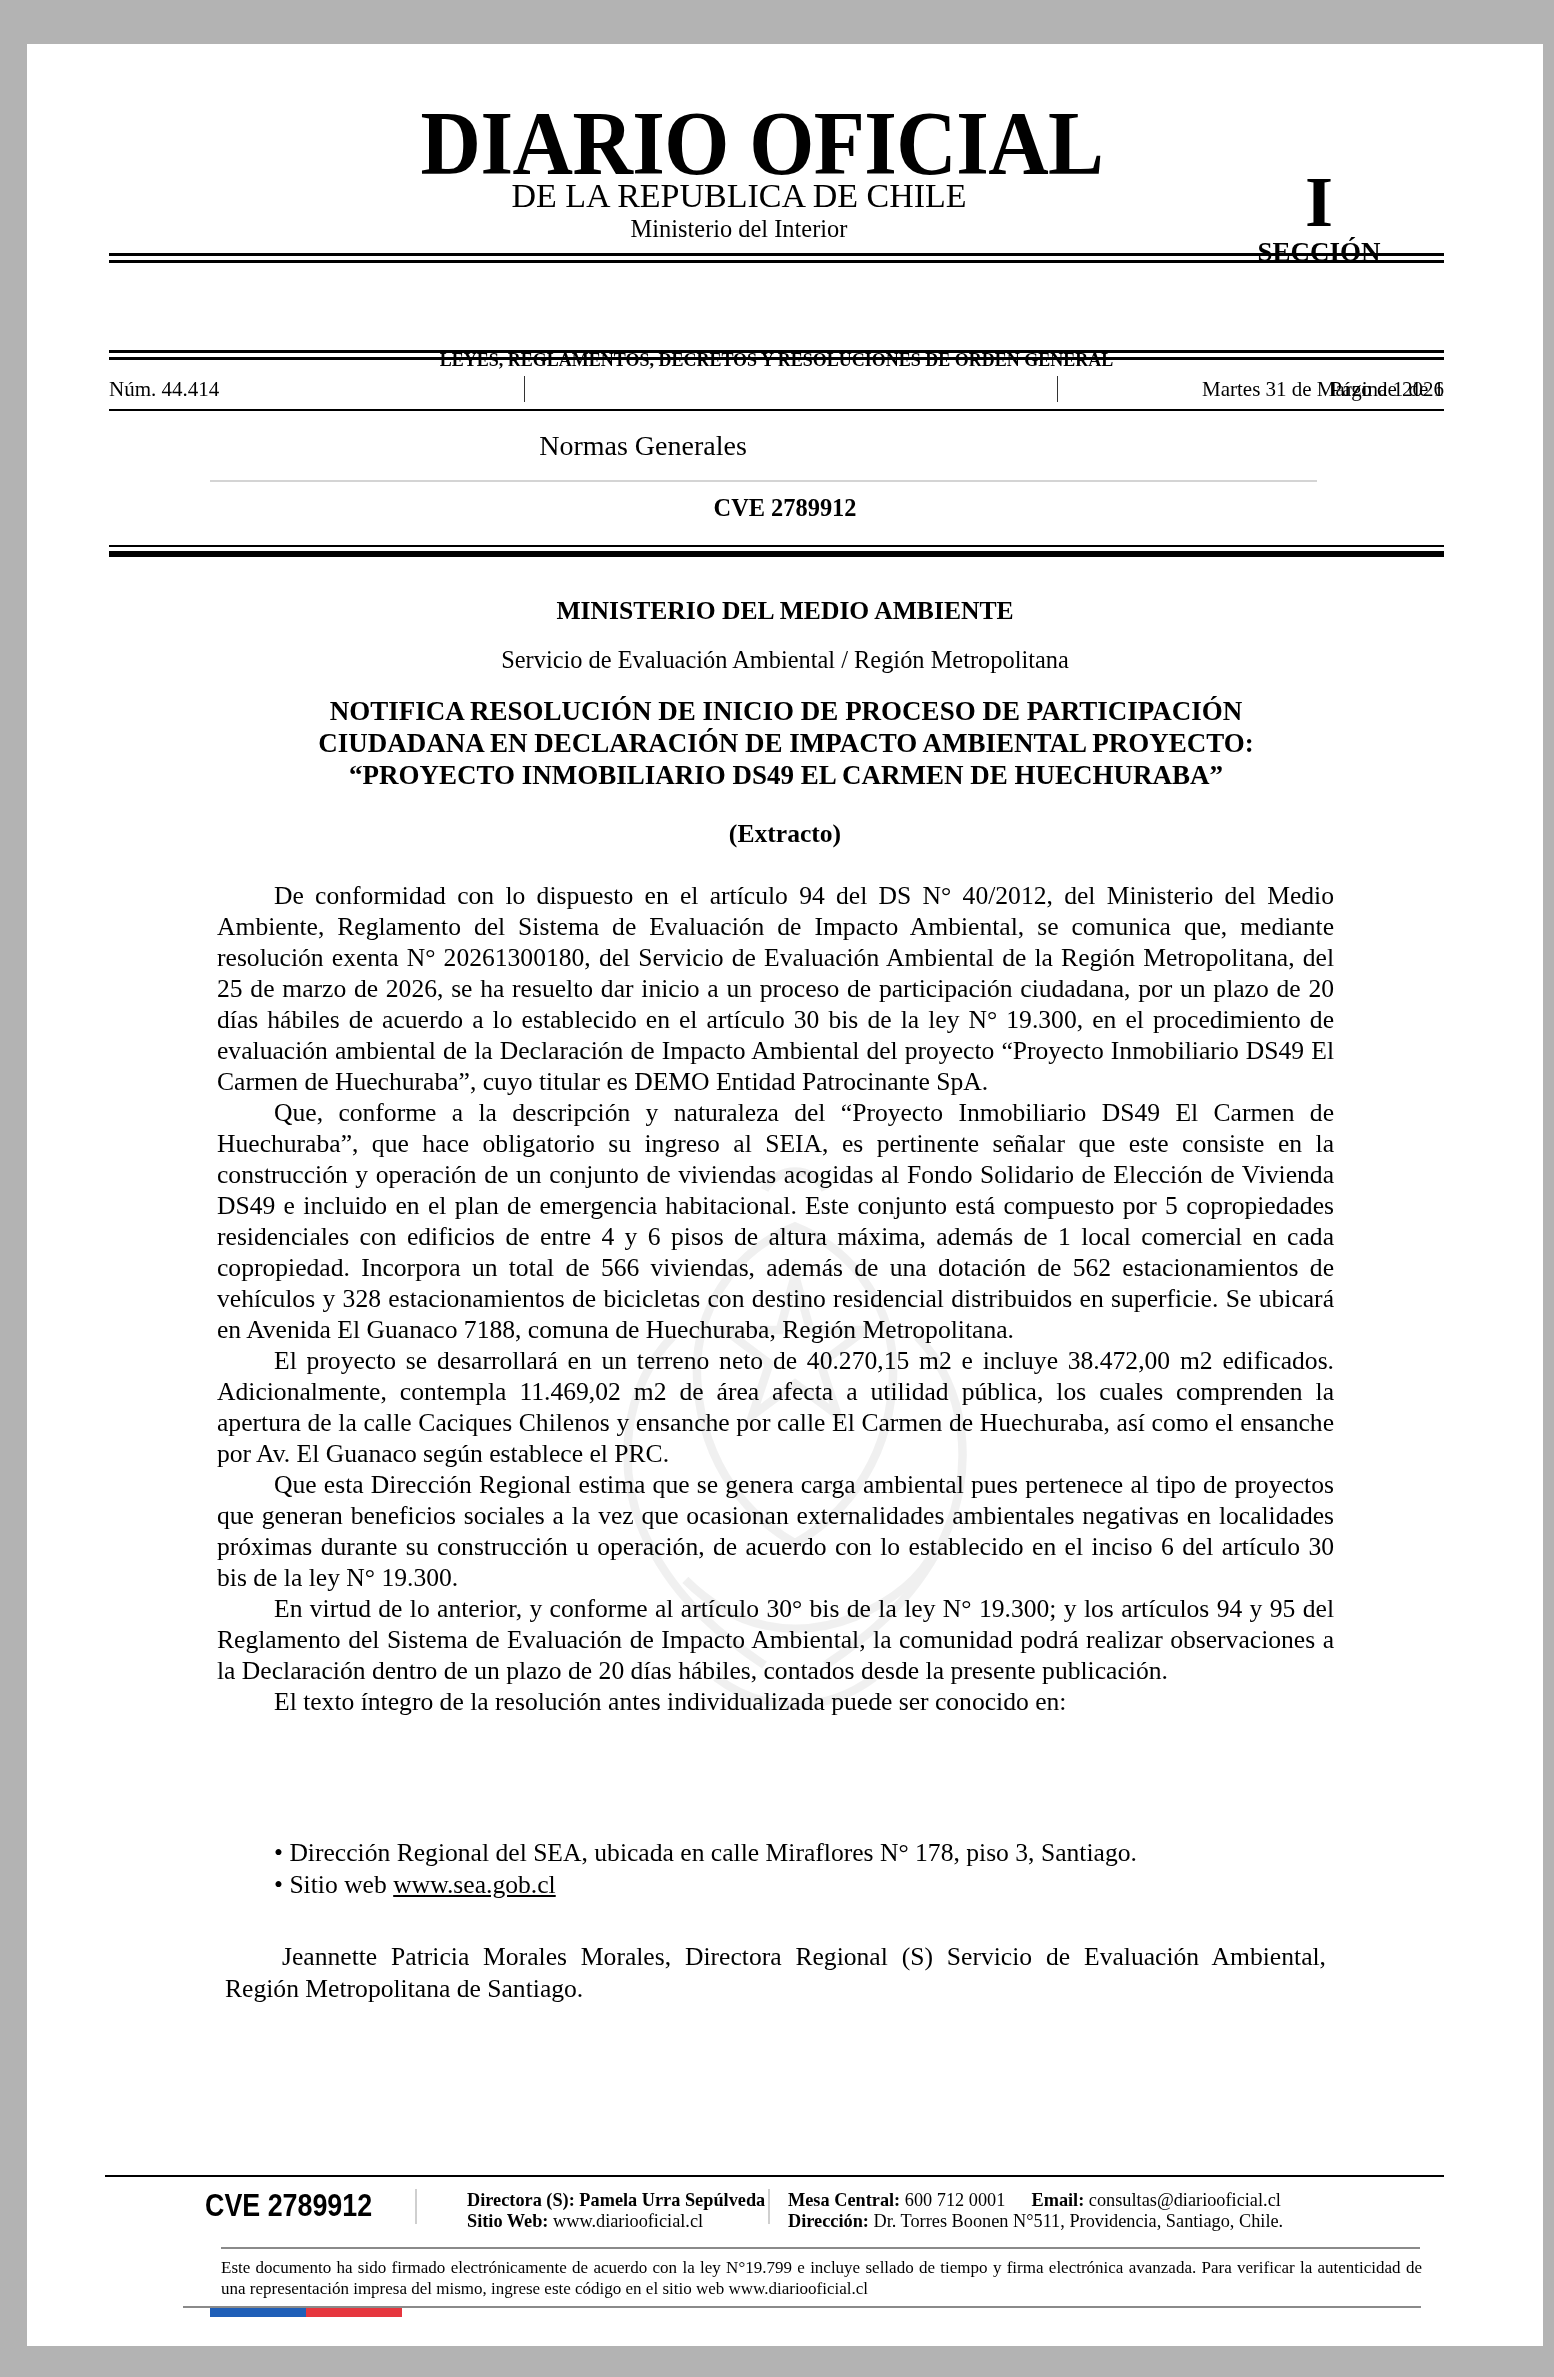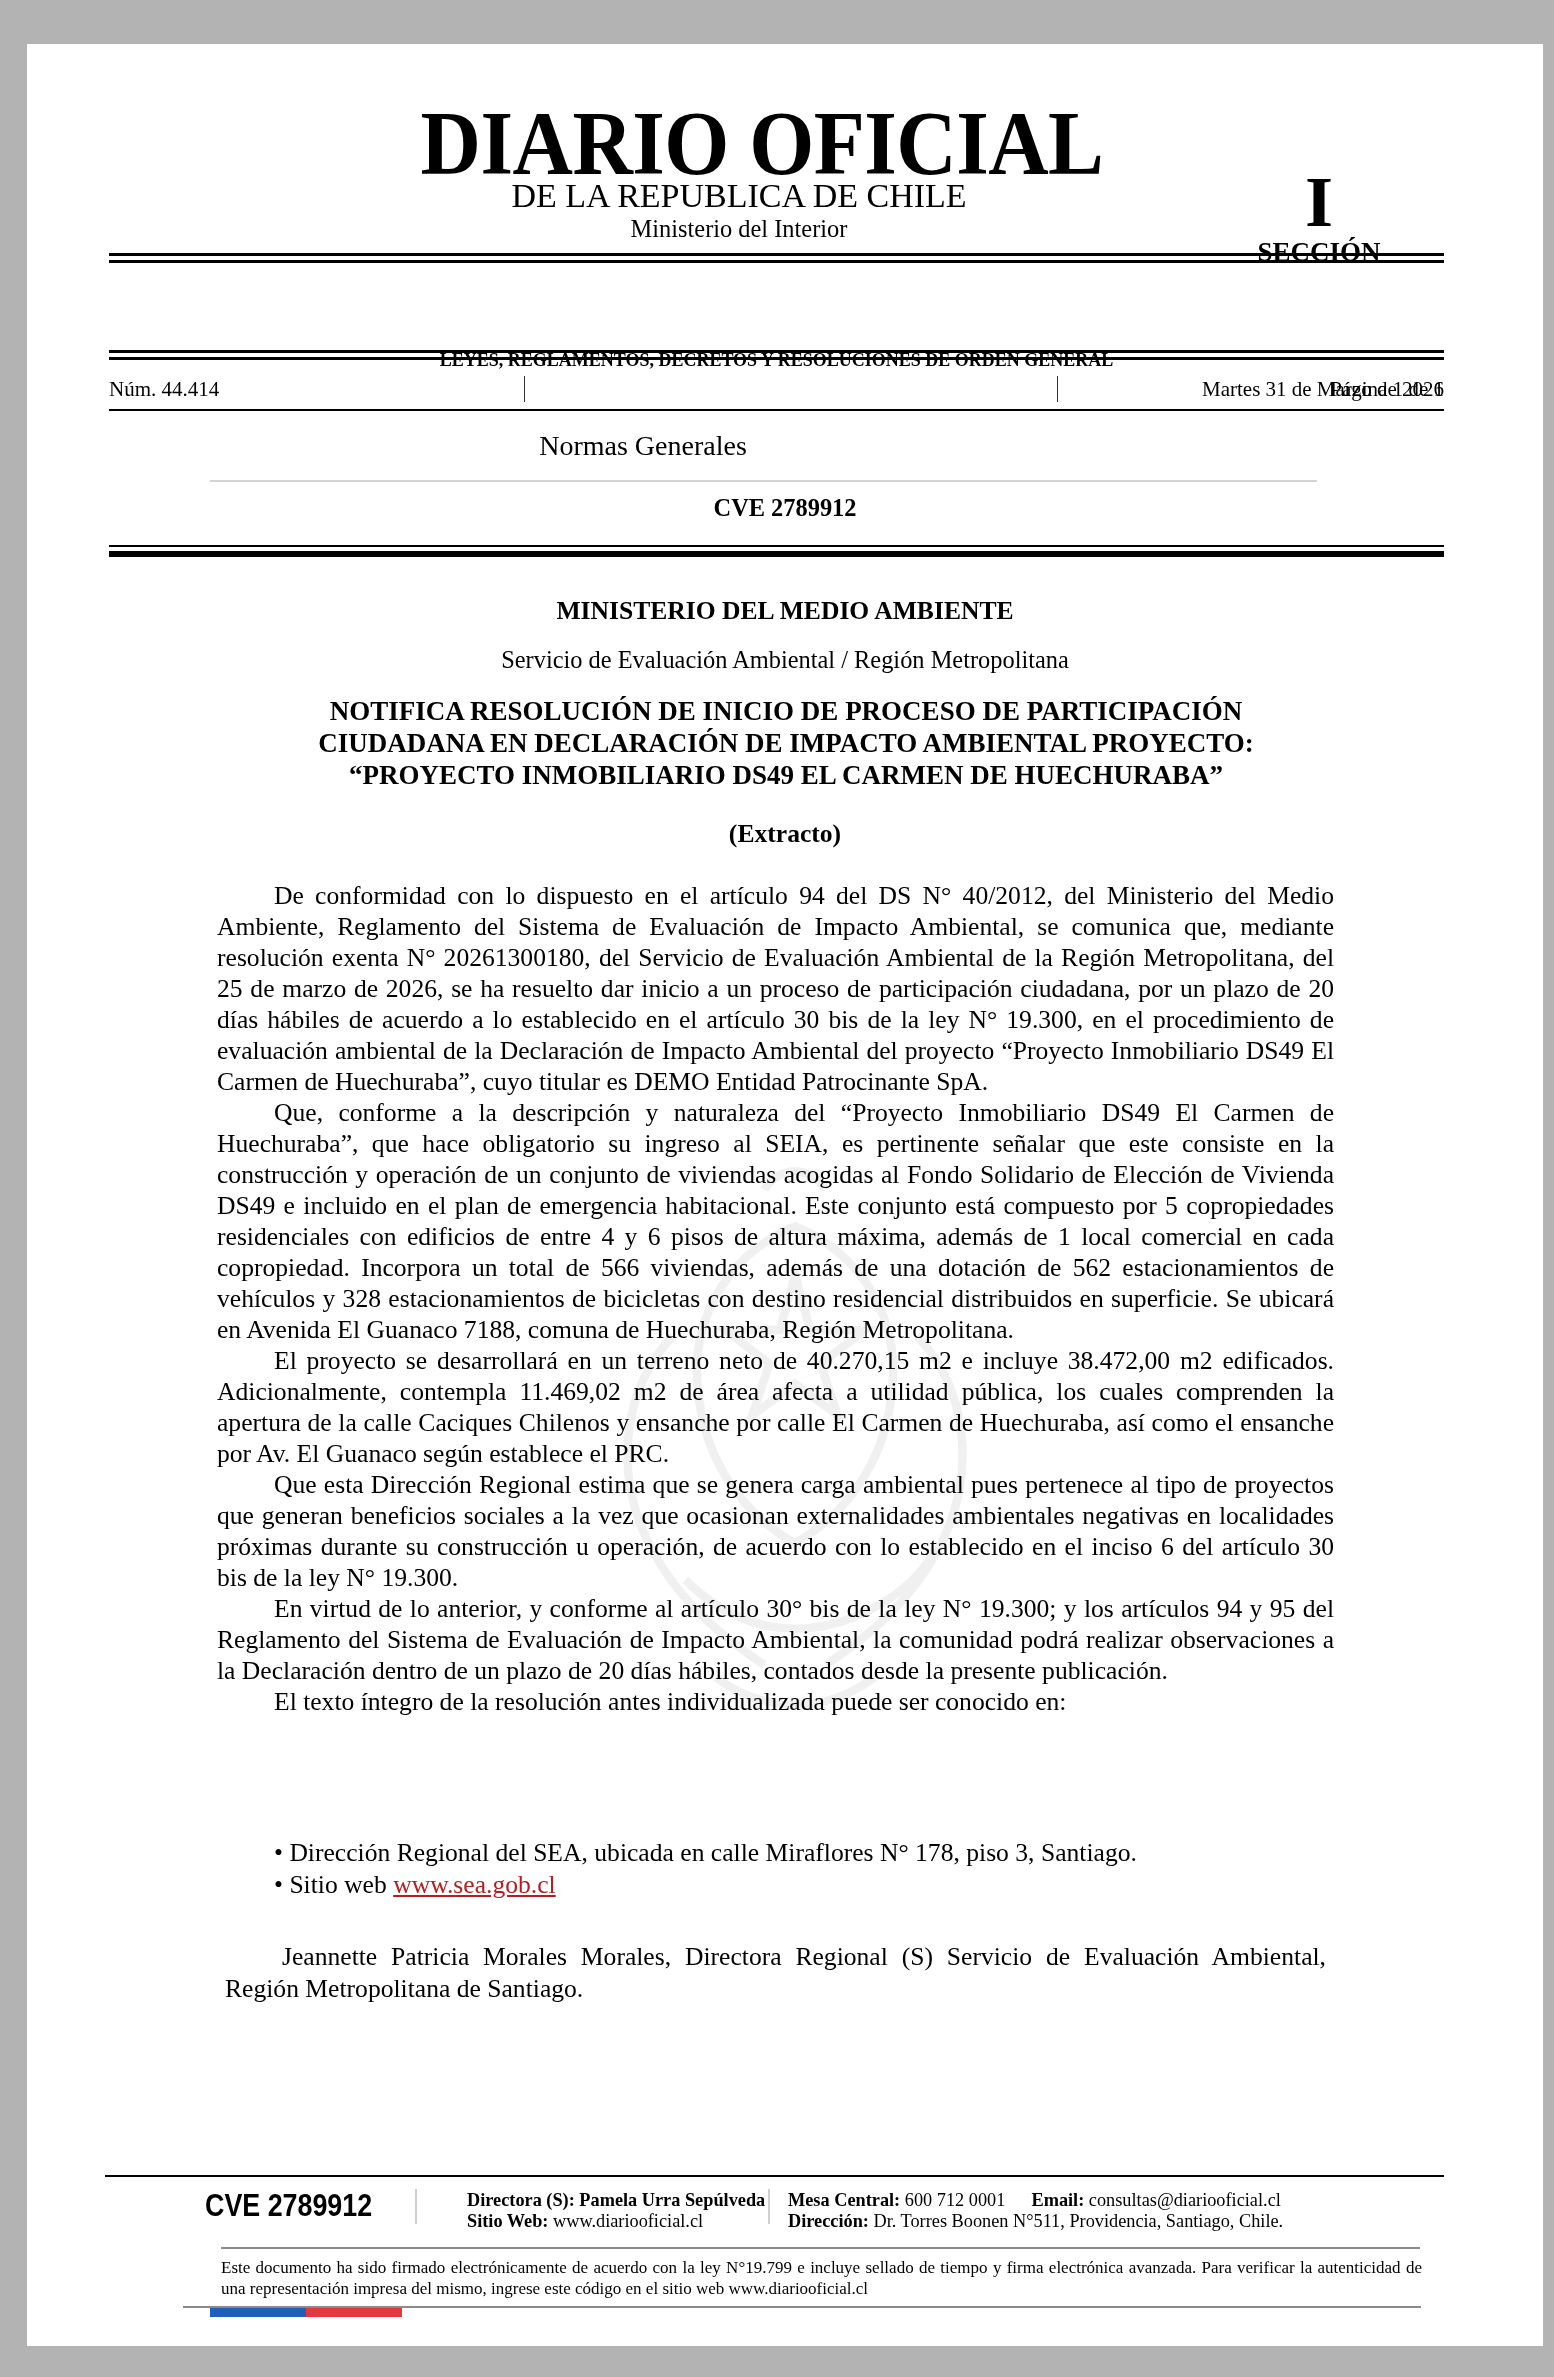--- a/index.html
+++ b/index.html
@@ -91,21 +91,21 @@
     left: 190px; width: 1117px; top: 836px;
     font-size: 25.6px; line-height: 31px;
     text-align: justify;
   }
   .body-text p { margin: 0; text-indent: 57px; }
   .bullets {
     left: 247px; width: 1067px; top: 1793px;
     font-size: 25.6px; line-height: 32px;
   }
   .bullets div { white-space: nowrap; }
-  .bullets a { color: #b91c1c; text-decoration: underline; }
+  .bullets a { color: #000000; text-decoration: underline; }
   .signature {
     left: 190px; width: 1117px; top: 1889px;
     font-size: 25.6px; line-height: 32px;
     text-align: justify;
   }
   .signature p { margin: 8px; text-indent: 57px; }
 
   
   .watermark {
     position: absolute; left: 506px; top: 1109px; width: 524px; height: 610px;

